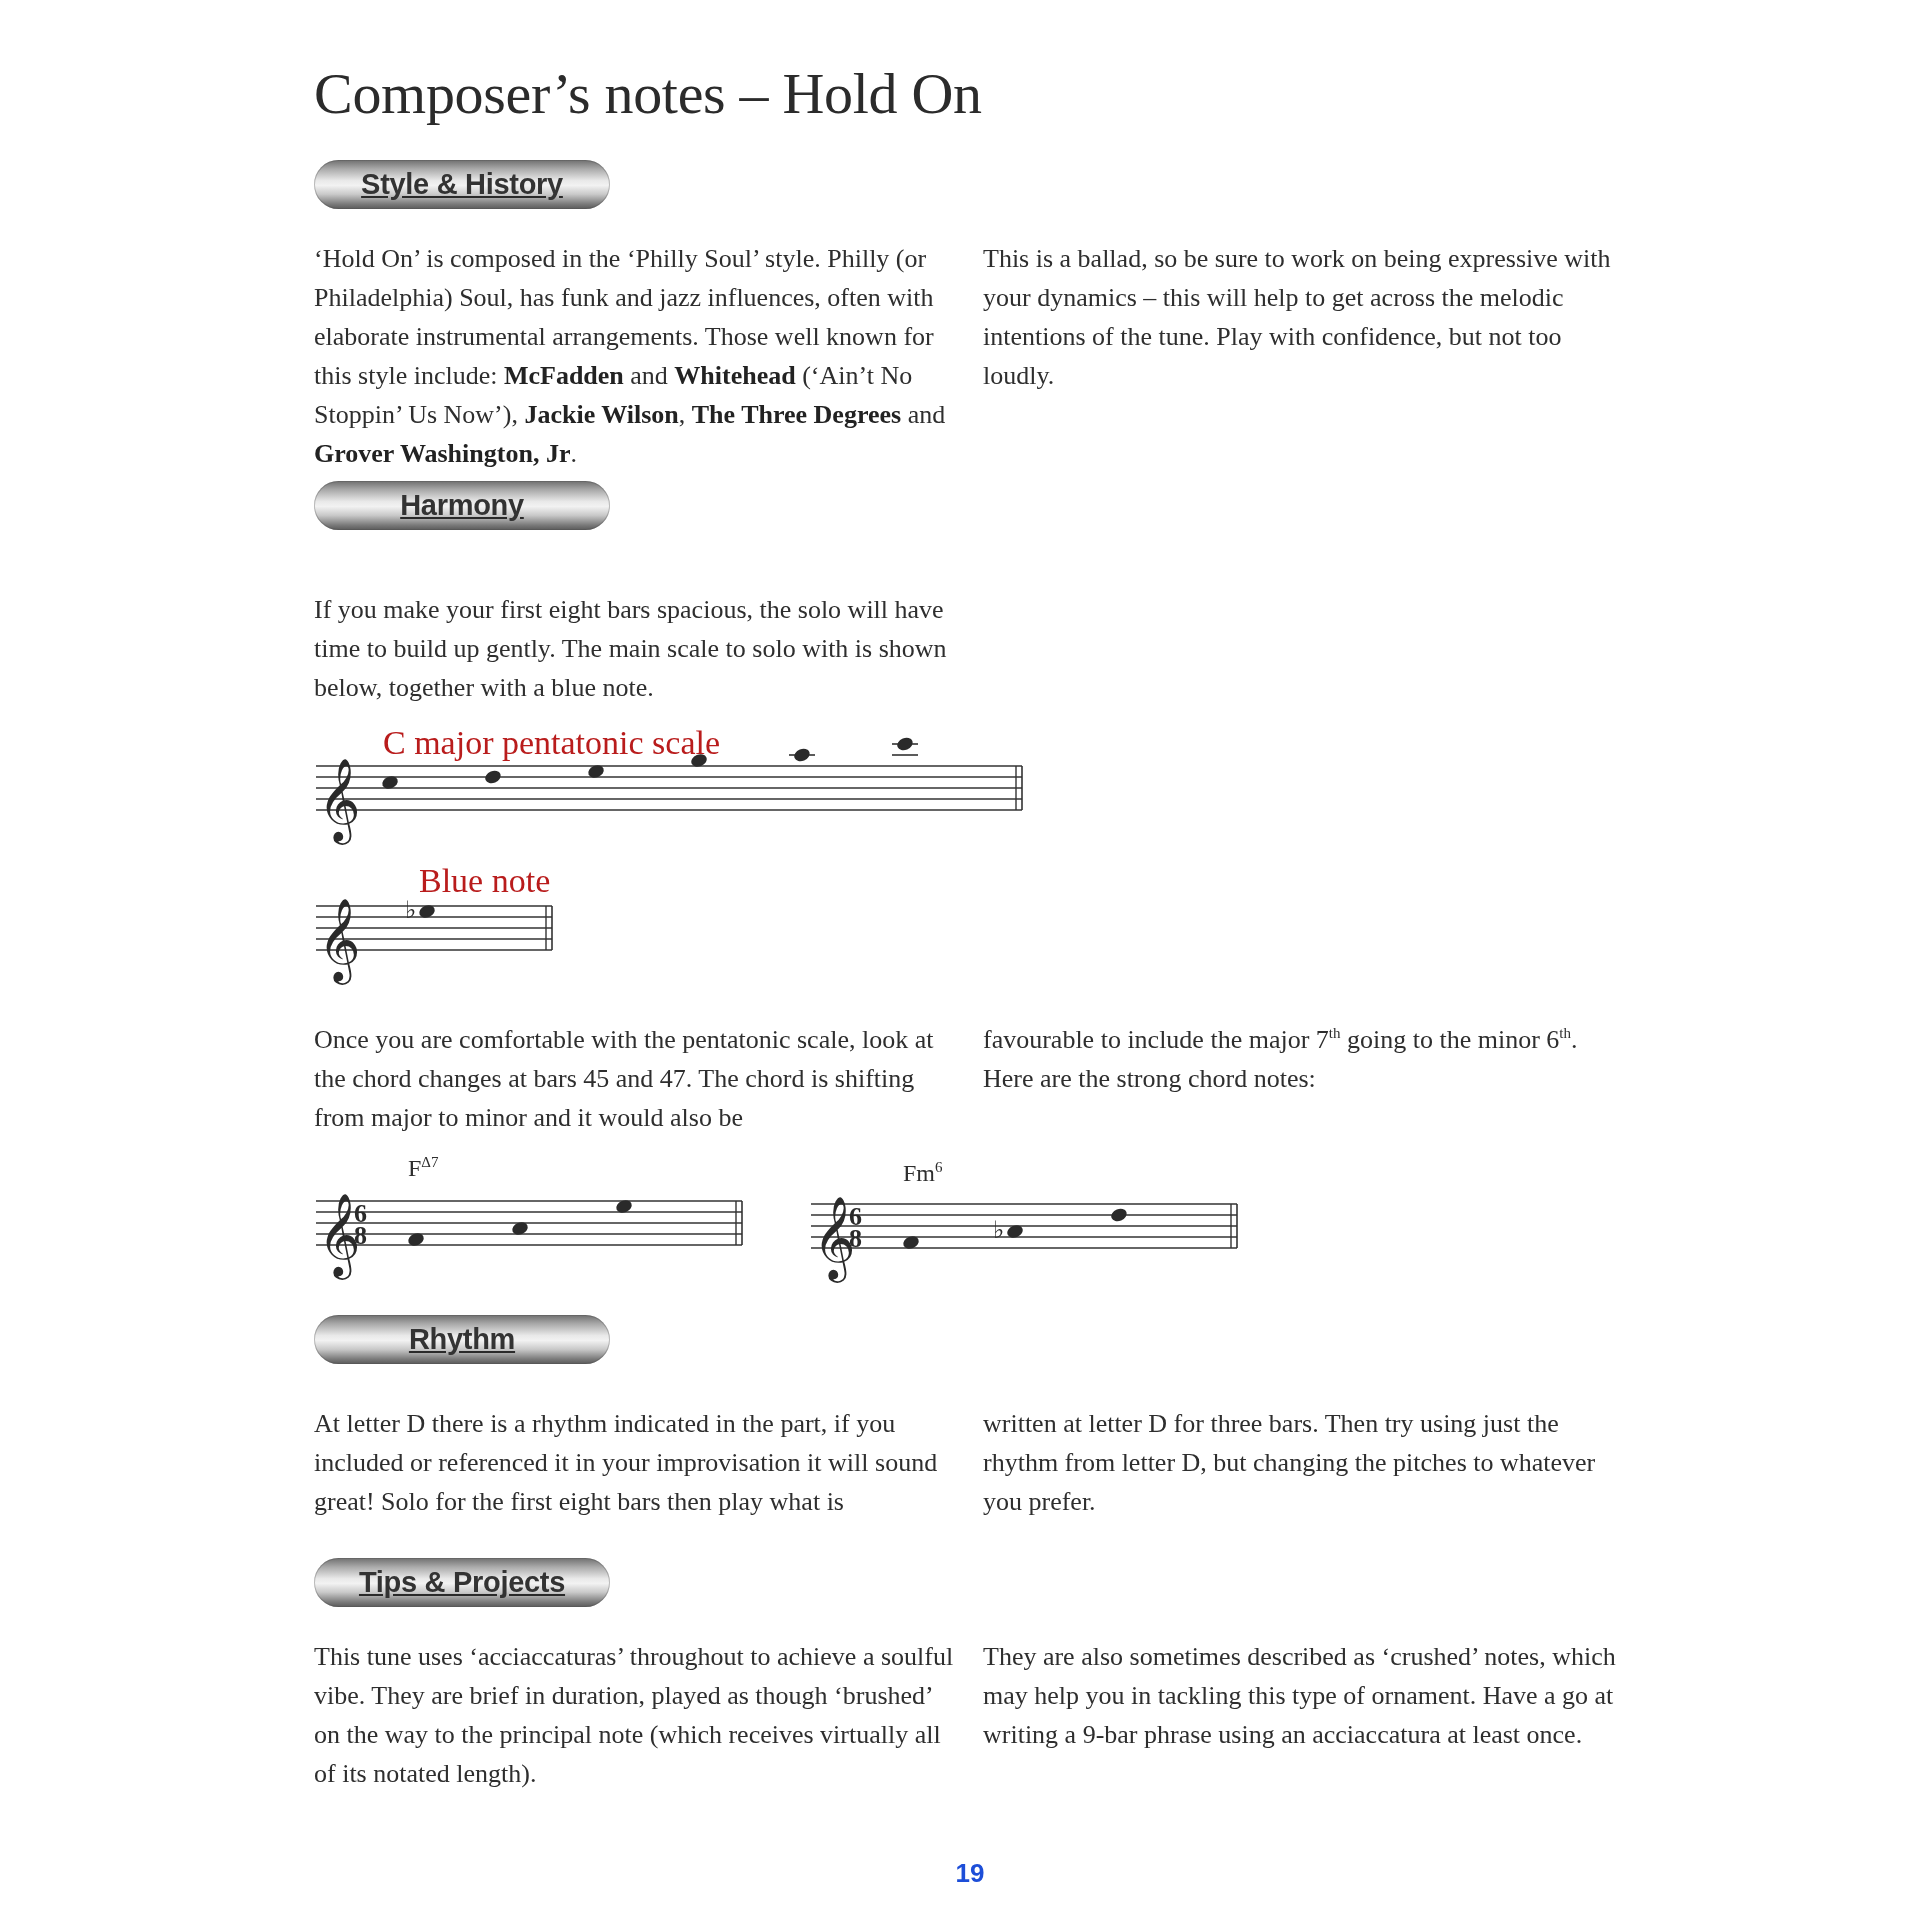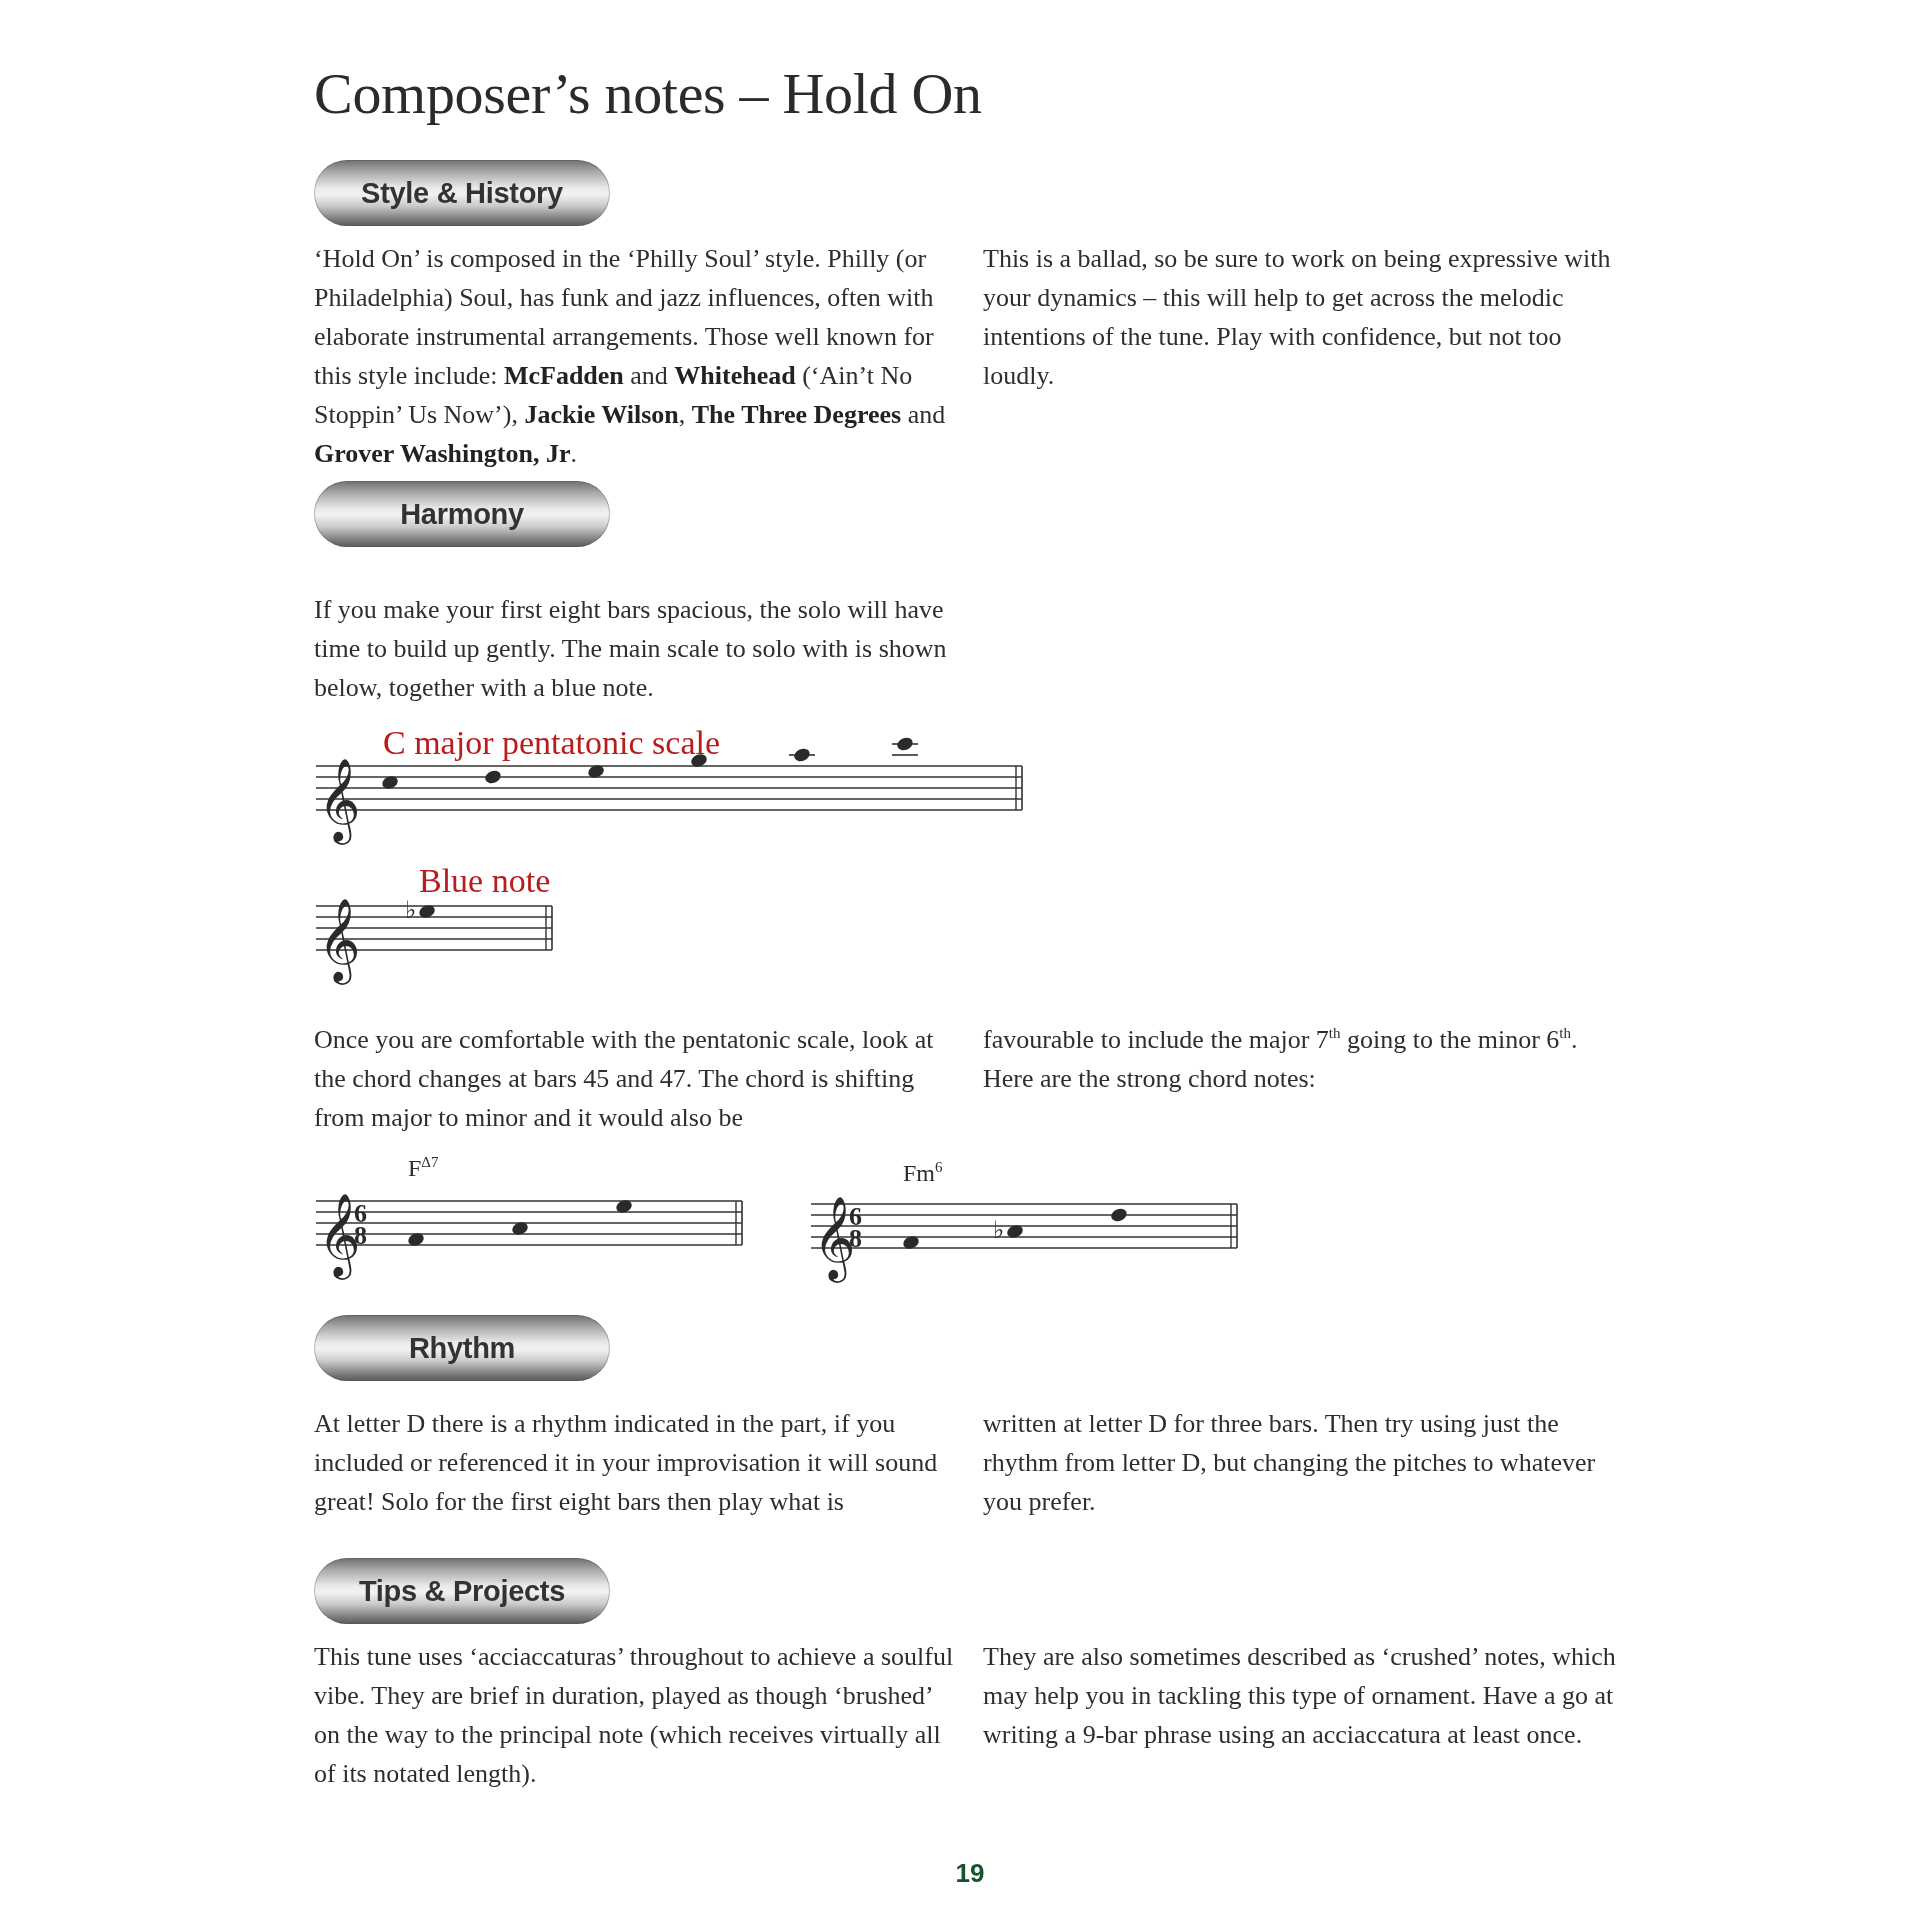--- a/index.html
+++ b/index.html
@@ -2,38 +2,38 @@
 <html><head>
 <meta charset="utf-8">
 <style>
   html, body { margin: 0; padding: 0; background: #ffffff; }
   body { width: 1920px; height: 1920px; position: relative; overflow: hidden; color: #2a2a2a; }
   .serif { font-family: "Liberation Serif", "DejaVu Serif", serif; }
   .sans { font-family: "Liberation Sans", "DejaVu Sans", sans-serif; }
 
   .page-title { position: absolute; left: 314px; top: 60px; font-size: 58px; font-weight: normal; color: #2b2b2b; margin: 0; letter-spacing: -0.3px; }
 
-  .pill { position: absolute; left: 314px; width: 296px; height: 66px; border-radius: 33px;
+  .pill { position: absolute; left: 314px; width: 296px; height: 49px; border-radius: 33px;
     background: linear-gradient(to bottom, #6f6f6f 0%, #a9a9a9 18%, #e9e9e9 42%, #f2f2f2 52%, #c9c9c9 70%, #7a7a7a 90%, #5a5a5a 100%);
     box-shadow: inset 0 0 0 1px rgba(80,80,80,0.35);
-    display: flex; align-items: center; justify-content: center; }
+    display: flex; align-items: center; justify-content: center; text-decoration: underline; }
   .pill span { font-size: 29px; font-weight: bold; color: #333333; letter-spacing: -0.3px; }
 
   .text { position: absolute; font-size: 26px; line-height: 39px; color: #2e2e2e; margin: 0; }
   .col-l { left: 314px; width: 650px; }
   .col-r { left: 983px; width: 650px; }
   .text b { color: #222222; }
   sup { font-size: 15px; line-height: 0; vertical-align: super; }
 
   .staff-label { position: absolute; font-size: 34px; color: #b91c1c; }
   .chord-label { position: absolute; font-size: 24px; color: #2e2e2e; }
   .chord-label sup { font-size: 15px; }
 
   svg.staff { position: absolute; overflow: visible; }
-  .page-number { position: absolute; left: 940px; top: 1858px; font-size: 26px; font-weight: bold; color: #14532d; width: 60px; text-align: center; }
+  .page-number { position: absolute; left: 940px; top: 1858px; font-size: 26px; font-weight: bold; color: #1d4ed8; width: 60px; text-align: center; }
 </style>
 </head>
 <body>
 
 <h1 class="page-title serif">Composer’s notes – Hold On</h1>
 
 <div class="pill sans" style="top:160px;">
   <span>Style &amp; History</span>
 </div>
 <p class="text serif col-l" style="top:239px;"><span>‘Hold On’ is composed in the ‘Philly Soul’ style. Philly (or Philadelphia) Soul, has funk and jazz influ­ences, often with elaborate instrumental arrangements. Those well known for this style include: </span><b>McFadden</b><span> and </span><b>Whitehead</b><span> (‘Ain’t No Stoppin’ Us Now’), </span><b>Jackie Wilson</b><span>, </span><b>The Three Degrees</b><span> and </span><b>Grover Washington, Jr</b><span>.</span></p>

